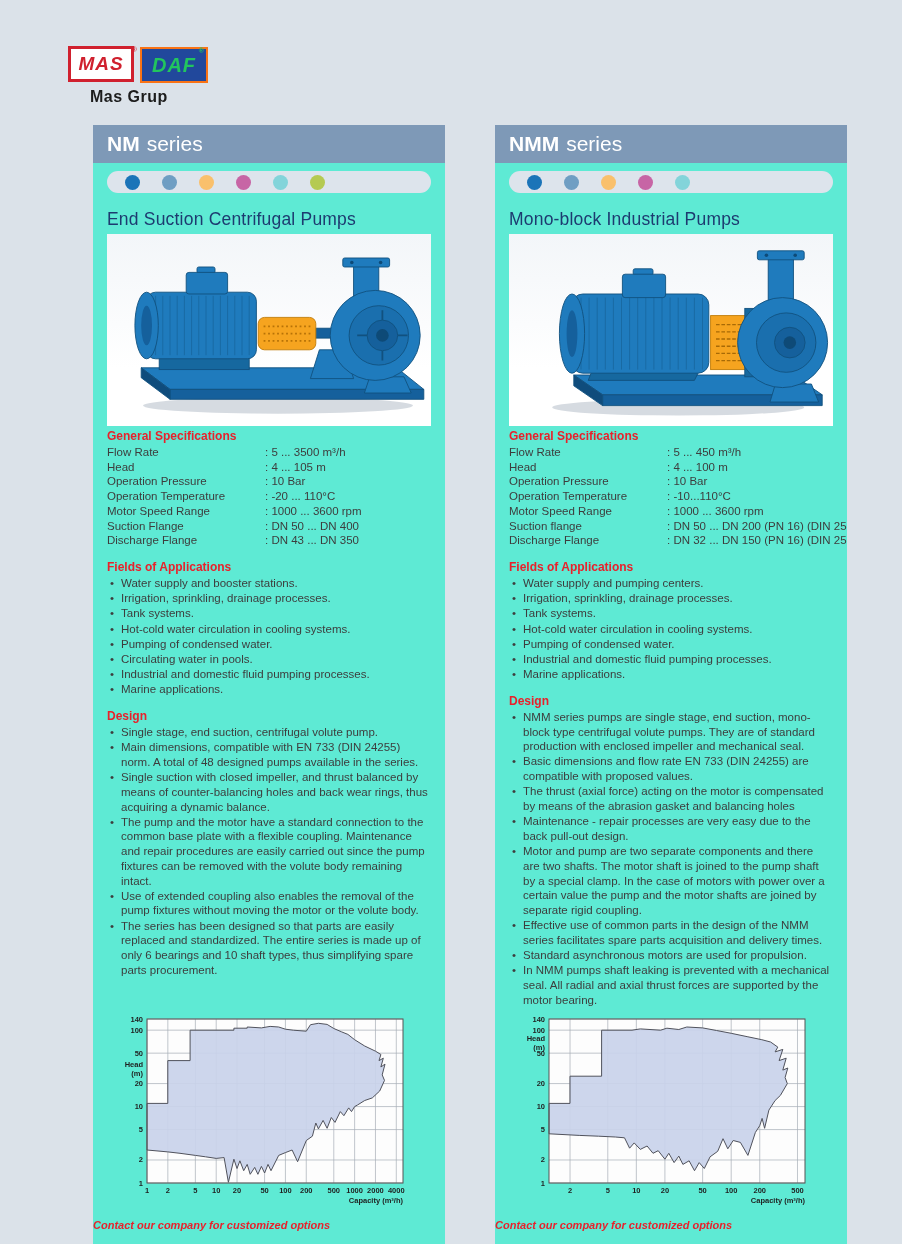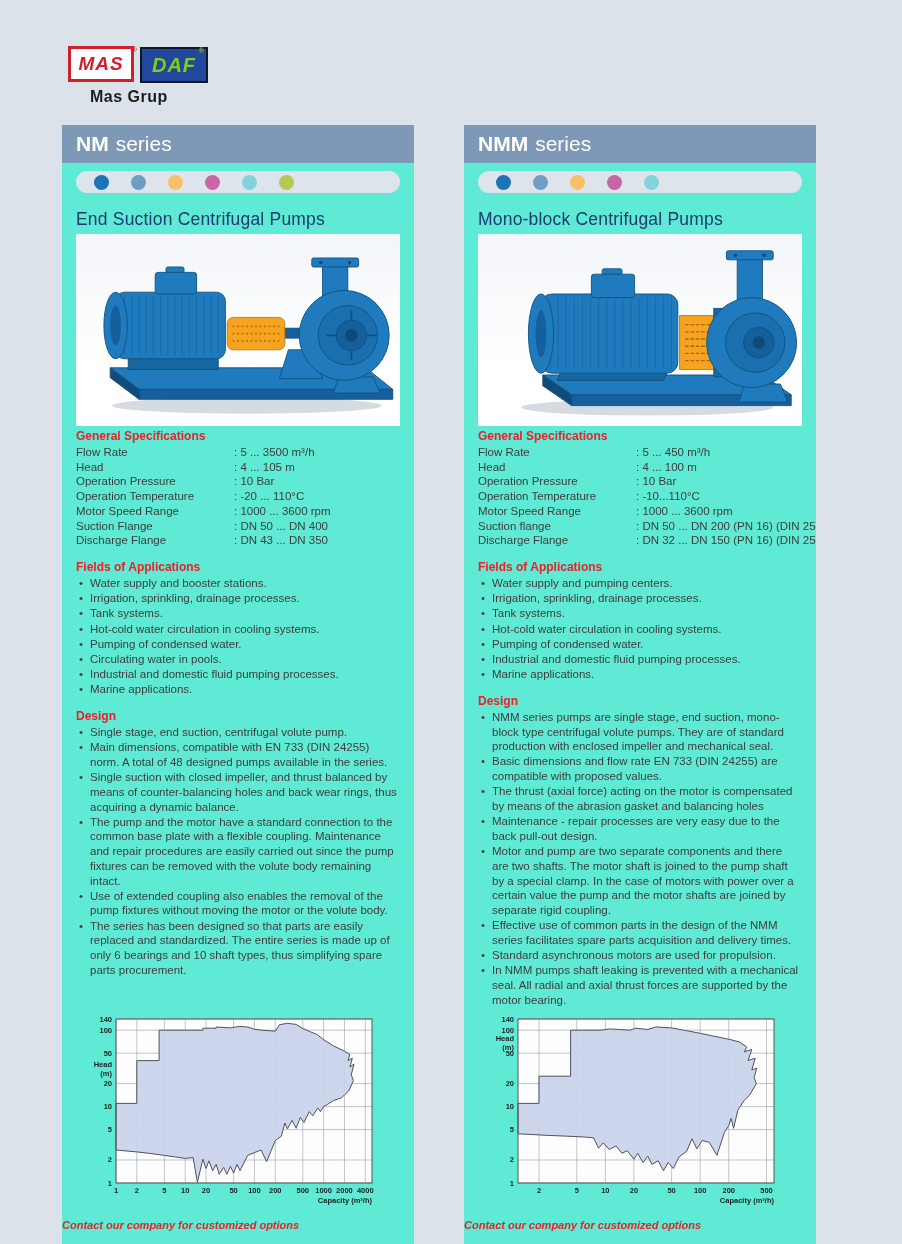--- a/index.html
+++ b/index.html
@@ -16,30 +16,30 @@
   .logo{position:absolute;left:68px;top:46px;}
   .logo-boxes{display:flex;align-items:flex-start;gap:6px;}
   .logo-mas{
     width:60px;height:30px;background:#fff;border:3px solid #d0202e;
     color:#d0202e;font-weight:bold;font-style:italic;font-size:19px;
     display:flex;align-items:center;justify-content:center;letter-spacing:1px;
     position:relative;
   }
   .logo-mas .reg{position:absolute;top:-4px;right:-7px;font-size:8px;font-style:normal;}
   .logo-daf{
-    width:64px;height:32px;background:#21489c;border:2px solid #0f172a;
-    color:#84cc16;font-weight:bold;font-style:italic;font-size:20px;
+    width:64px;height:32px;background:#21489c;border:2px solid #f97316;
+    color:#22c55e;font-weight:bold;font-style:italic;font-size:20px;
     display:flex;align-items:center;justify-content:center;letter-spacing:1px;
     position:relative;margin-top:1px;
   }
   .logo-daf .reg{position:absolute;top:-2px;right:1px;font-size:7px;font-style:normal;}
   .logo-sub{margin:5px 0 0 22px;font-weight:bold;font-size:16px;color:#1c1c1c;letter-spacing:0.5px;}
 
   
-  .col{position:absolute;top:125px;width:352px;}
+  .col{position:absolute;top:125px;width:352px;margin-left:31px;}
   .col-left{left:62px;}
   .col-right{left:464px;}
   .col-header{
     height:38px;background:#7e99b7;color:#fff;
     display:flex;align-items:center;padding-left:14px;box-sizing:border-box;
     font-size:21px;
   }
   .col-header .b{font-weight:bold;margin-right:7px;}
   .col-panel{
     background:#5eead4;height:1081px;position:relative;
@@ -290,21 +290,21 @@
   <span class="dot" style="background: rgb(27, 116, 184);"></span>
 
   <span class="dot" style="background: rgb(111, 158, 195);"></span>
 
   <span class="dot" style="background: rgb(249, 192, 108);"></span>
 
   <span class="dot" style="background: rgb(199, 101, 165);"></span>
 
   <span class="dot" style="background: rgb(131, 212, 218);"></span>
 </div>
-      <div class="col-title">Mono-block Centrifugal Pumps</div>
+      <div class="col-title">Mono-block Industrial Pumps</div>
 
       <div class="pump-fig">
         <svg width="360" height="192" viewBox="0 0 360 196">
           <ellipse cx="188" cy="184" rx="140" ry="9" fill="#c4ccd4" opacity="0.7"></ellipse>
           <polygon points="72,148 316,148 348,170 104,170" fill="#1f7bbd" stroke="#11517f"></polygon>
           <polygon points="104,170 348,170 348,182 104,182" fill="#15609c" stroke="#11517f"></polygon>
           <polygon points="72,148 104,170 104,182 72,160" fill="#0f4c7c" stroke="#11517f"></polygon>
           <polygon points="96,134 216,134 206,154 88,154" fill="#16689f" stroke="#11517f"></polygon>
           <polygon points="296,158 336,158 344,178 290,178" fill="#1f7bbd" stroke="#11517f"></polygon>
           <rect x="70" y="58" width="152" height="88" rx="12" fill="#1f7bbd" stroke="#11517f"></rect>

